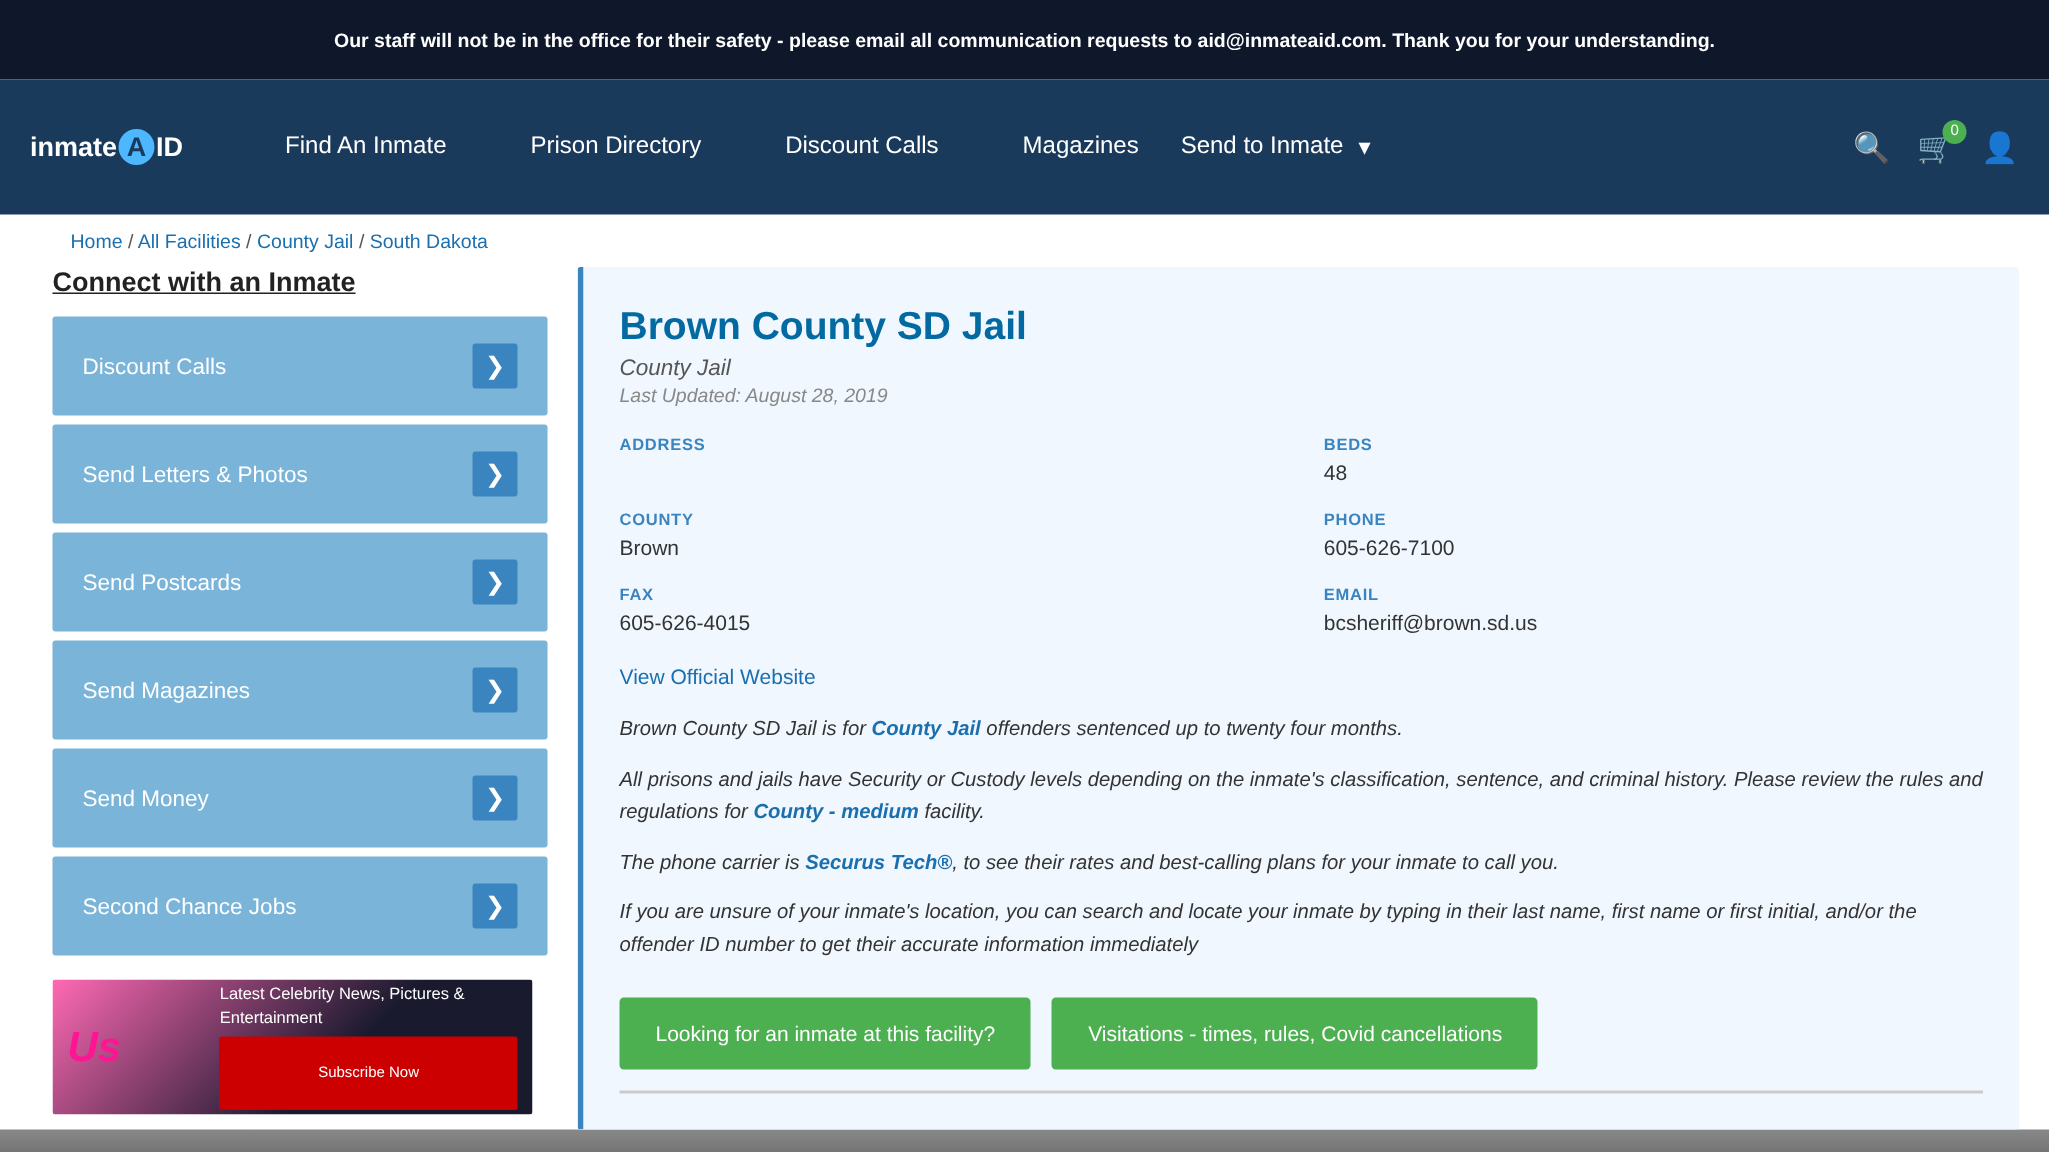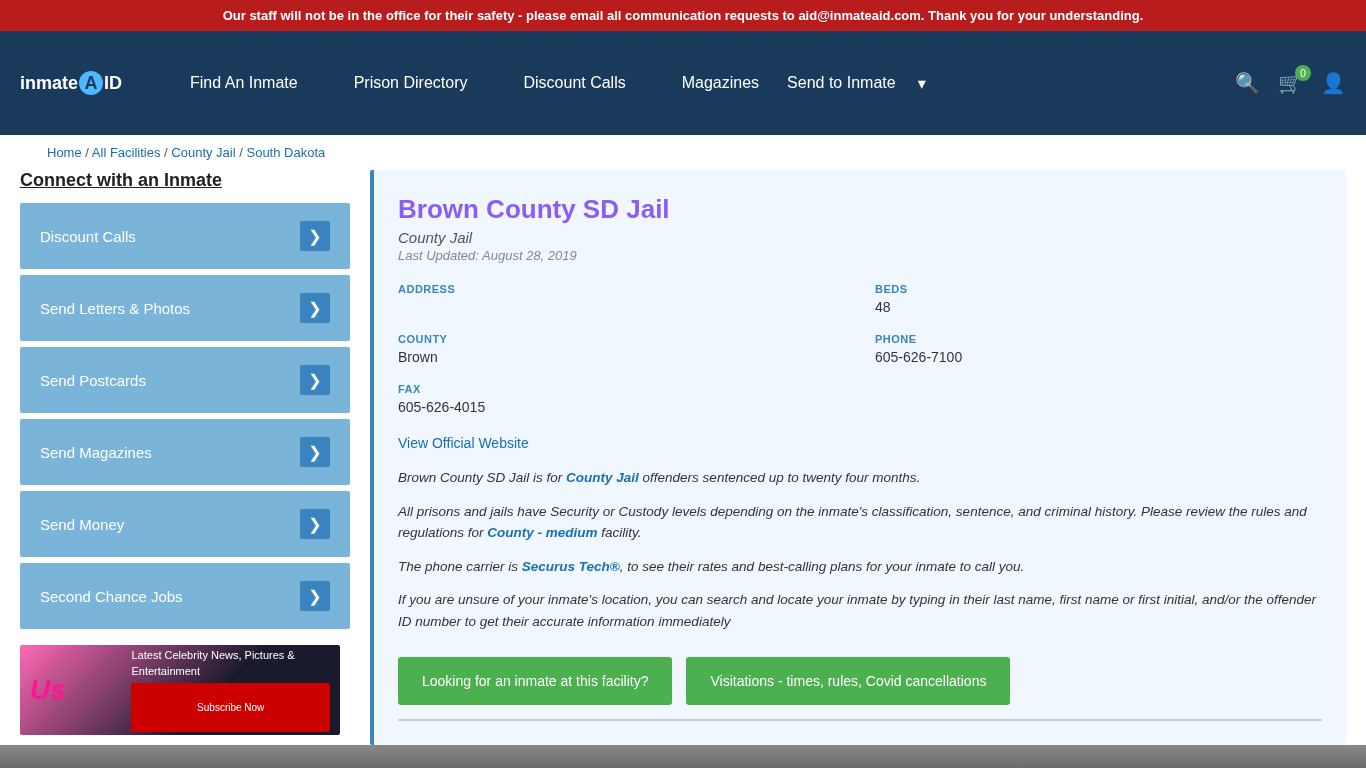--- a/index.html
+++ b/index.html
@@ -1,36 +1,36 @@
 <!DOCTYPE html>
 <html><head>
   <meta charset="utf-8">
   <style>
     * { margin: 0; padding: 0; box-sizing: border-box; }
     body { font-family: Arial, sans-serif; font-size: 14px; color: #333; background: #fff; width: 1366px; }
 
     
     .top-banner {
-      background: #b91c1c;
+      background: #0f172a;
       color: #fff;
       font-size: 13px;
       font-weight: bold;
-      padding: 8px 0;
+      padding: 19px 0;
       text-align: center;
       white-space: nowrap;
       overflow: hidden;
     }
 
     
     .header {
       background: #1a3a5c;
       display: flex;
       align-items: center;
       padding: 0 20px;
-      height: 104px;
+      height: 90px;
     }
     .logo {
       margin-right: 40px;
       color: #fff;
       font-size: 22px;
       font-weight: bold;
       display: flex;
       align-items: center;
     }
     .nav {
@@ -71,21 +71,21 @@
       font-size: 10px;
       display: flex;
       align-items: center;
       justify-content: center;
     }
     .send-to-inmate {
       color: #fff;
       font-size: 16px;
       display: flex;
       align-items: center;
-      gap: 22px;
+      gap: 10px;
       cursor: pointer;
     }
 
     
     .breadcrumb {
       padding: 10px 20px;
       font-size: 13px;
       color: #555;
       margin-left: 27px;
     }
@@ -99,20 +99,21 @@
     .main-layout {
       display: flex;
       padding: 0 20px;
       gap: 20px;
     }
 
     
     .sidebar {
       width: 330px;
       flex-shrink: 0;
+      margin-left: 15px;
     }
     .sidebar-title {
       font-size: 18px;
       font-weight: bold;
       text-decoration: underline;
       margin-bottom: 12px;
       color: #222;
     }
     .sidebar-btn {
       display: flex;
@@ -184,21 +185,21 @@
     .content {
       flex: 1;
       background: #f0f7ff;
       border-left: 4px solid #3a85c0;
       padding: 24px;
       border-radius: 2px;
     }
     .facility-title {
       font-size: 26px;
       font-weight: bold;
-      color: #8b5cf6;
+      color: #0369a1;
       margin-bottom: 4px;
     }
     .facility-type {
       font-size: 15px;
       color: #555;
       font-style: italic;
       margin-bottom: 2px;
     }
     .facility-updated {
       font-size: 13px;
@@ -375,20 +376,24 @@
         <div class="info-value">Brown</div>
       </div>
       <div>
         <div class="info-label">PHONE</div>
         <div class="info-value">605-626-7100</div>
       </div>
       <div>
         <div class="info-label">FAX</div>
         <div class="info-value">605-626-4015</div>
       </div>
+      <div>
+        <div class="info-label">EMAIL</div>
+        <div class="info-value">bcsheriff@brown.sd.us</div>
+      </div>
     </div>
 
     <a href="#" class="official-link">View Official Website</a>
 
     <div class="description">
       <p>
         Brown County SD Jail is for <a href="#" class="desc-link">County Jail</a> offenders sentenced up to twenty four months.
       </p>
       <p>
         All prisons and jails have Security or Custody levels depending on the inmate's classification, sentence, and criminal history. Please review the rules and regulations for <a href="#" class="desc-link">County - medium</a> facility.

